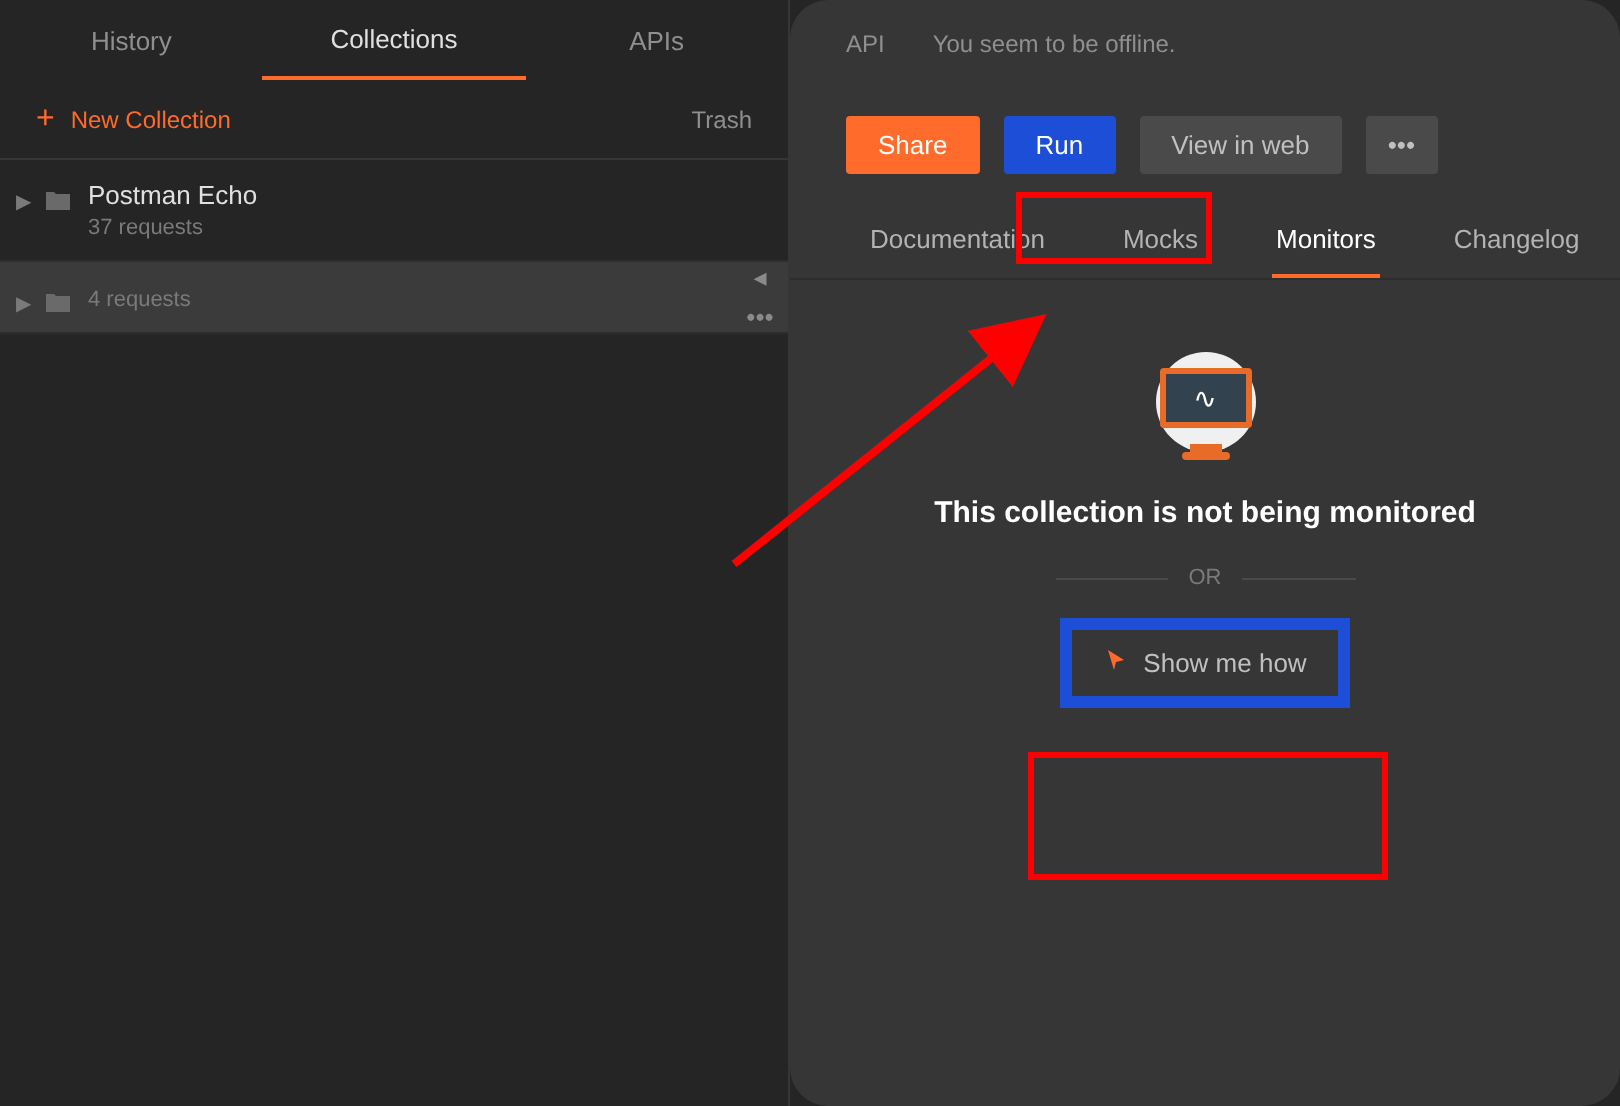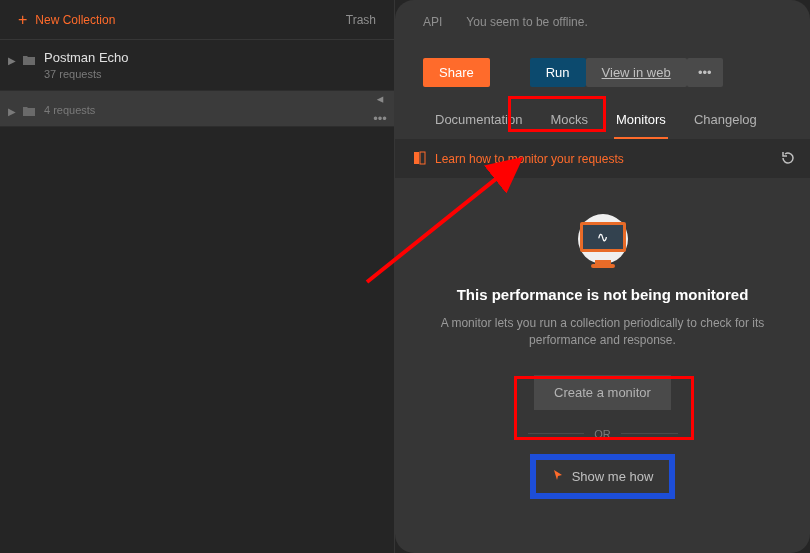--- a/index.html
+++ b/index.html
@@ -104,42 +104,43 @@
       align-items: center;
       padding: 0 28px;
       gap: 24px;
       color: #8f8f8f;
       font-size: 12px;
     }
     .btn-row {
       display: flex;
       align-items: center;
       padding: 0 28px;
+      gap: 12px;
       height: 56px;
     }
     .btn {
       padding: 7px 16px;
       border-radius: 2px;
       font-size: 13px;
       color: #fff;
       cursor: pointer;
       border: none;
     }
     .btn-share { background: #ff6b2b; }
-    .btn-run { background: #0c4a6e; margin-left: 40px; }
-    .btn-view { background: #4a4a4a; color: #c0c0c0; text-decoration: underline; }
+    .btn-run { background: #1d4ed8; }
+    .btn-view { background: #4a4a4a; color: #c0c0c0; }
     .btn-dots { background: #4a4a4a; color: #c0c0c0; width: 36px; padding: 7px 0; text-align: center; }
     .right-tabs {
       display: flex;
       height: 40px;
       align-items: center;
       padding-left: 26px;
       border-bottom: 1px solid #2d2d2d;
       position: relative;
-      gap: 0;
+      gap: 11px;
     }
     .right-tab {
       color: #b3b3b3;
       font-size: 13px;
       padding: 11px 14px;
       cursor: pointer;
       position: relative;
     }
     .right-tab.active {
       color: #fff;
@@ -223,20 +224,25 @@
     }
     .anno-box { border: 3px solid red; }
     svg.arrow { position:absolute; pointer-events:none; }
   </style>
 </head>
 <body>
 
 <div class="container">
 
   <div class="sidebar">
+    <div class="tabs-row">
+      <div class="left-tab">History</div>
+      <div class="left-tab active">Collections</div>
+      <div class="left-tab">APIs</div>
+    </div>
     <div class="new-coll-row">
       <div class="new-coll">
         <span class="plus">+</span>
         <span>New Collection</span>
       </div>
       <div class="spacer"></div>
       <div class="trash">Trash</div>
     </div>
 
     <div class="coll-item">
@@ -274,46 +280,30 @@
       <button class="btn btn-run">Run</button>
       <button class="btn btn-view">View in web</button>
       <div class="btn btn-dots">•••</div>
     </div>
     <div class="right-tabs">
       <div class="right-tab">Documentation</div>
       <div class="right-tab">Mocks</div>
       <div class="right-tab active">Monitors</div>
       <div class="right-tab">Changelog</div>
     </div>
-    <div class="notice-row">
-      <span>
-        <svg width="14" height="14" viewBox="0 0 14 14">
-            <rect x="1" y="1" width="5" height="12" fill="#ff6b2b"></rect>
-            <rect x="7" y="1" width="5" height="12" fill="none" stroke="#ff6b2b"></rect>
-          </svg>
-      </span>
-      <span>Learn how to monitor your requests</span>
-      <span class="reload">
-        <svg width="16" height="16" viewBox="0 0 16 16">
-            <path fill="none" stroke="#c0c0c0" stroke-width="1.5" d="M3 8a5 5 0 1 0 2-4M3 2v4h4"></path>
-          </svg>
-      </span>
-    </div>
     <div class="body-area">
       <div class="monitor-illus">
         <div class="mon-bg"></div>
         <div class="mon-screen">
             <span class="mon-wave">∿</span>
           </div>
         <div class="mon-stand"></div>
         <div class="mon-foot"></div>
       </div>
-      <div class="body-title">This performance is not being monitored</div>
-      <div class="body-desc">A monitor lets you run a collection periodically to check for its performance and response.</div>
-      <button class="btn-create">Create a monitor</button>
+      <div class="body-title">This collection is not being monitored</div>
       <div class="or-row">
         <div class="or-line"></div>
         <span class="or-text">OR</span>
         <div class="or-line"></div>
       </div>
       <button class="btn-show">
         <span class="pointer-icon">
           <svg width="12" height="12" viewBox="0 0 12 12">
               <path fill="#ff6b2b" d="M2 1l8 5-4 1-1 4z"></path>
             </svg>

